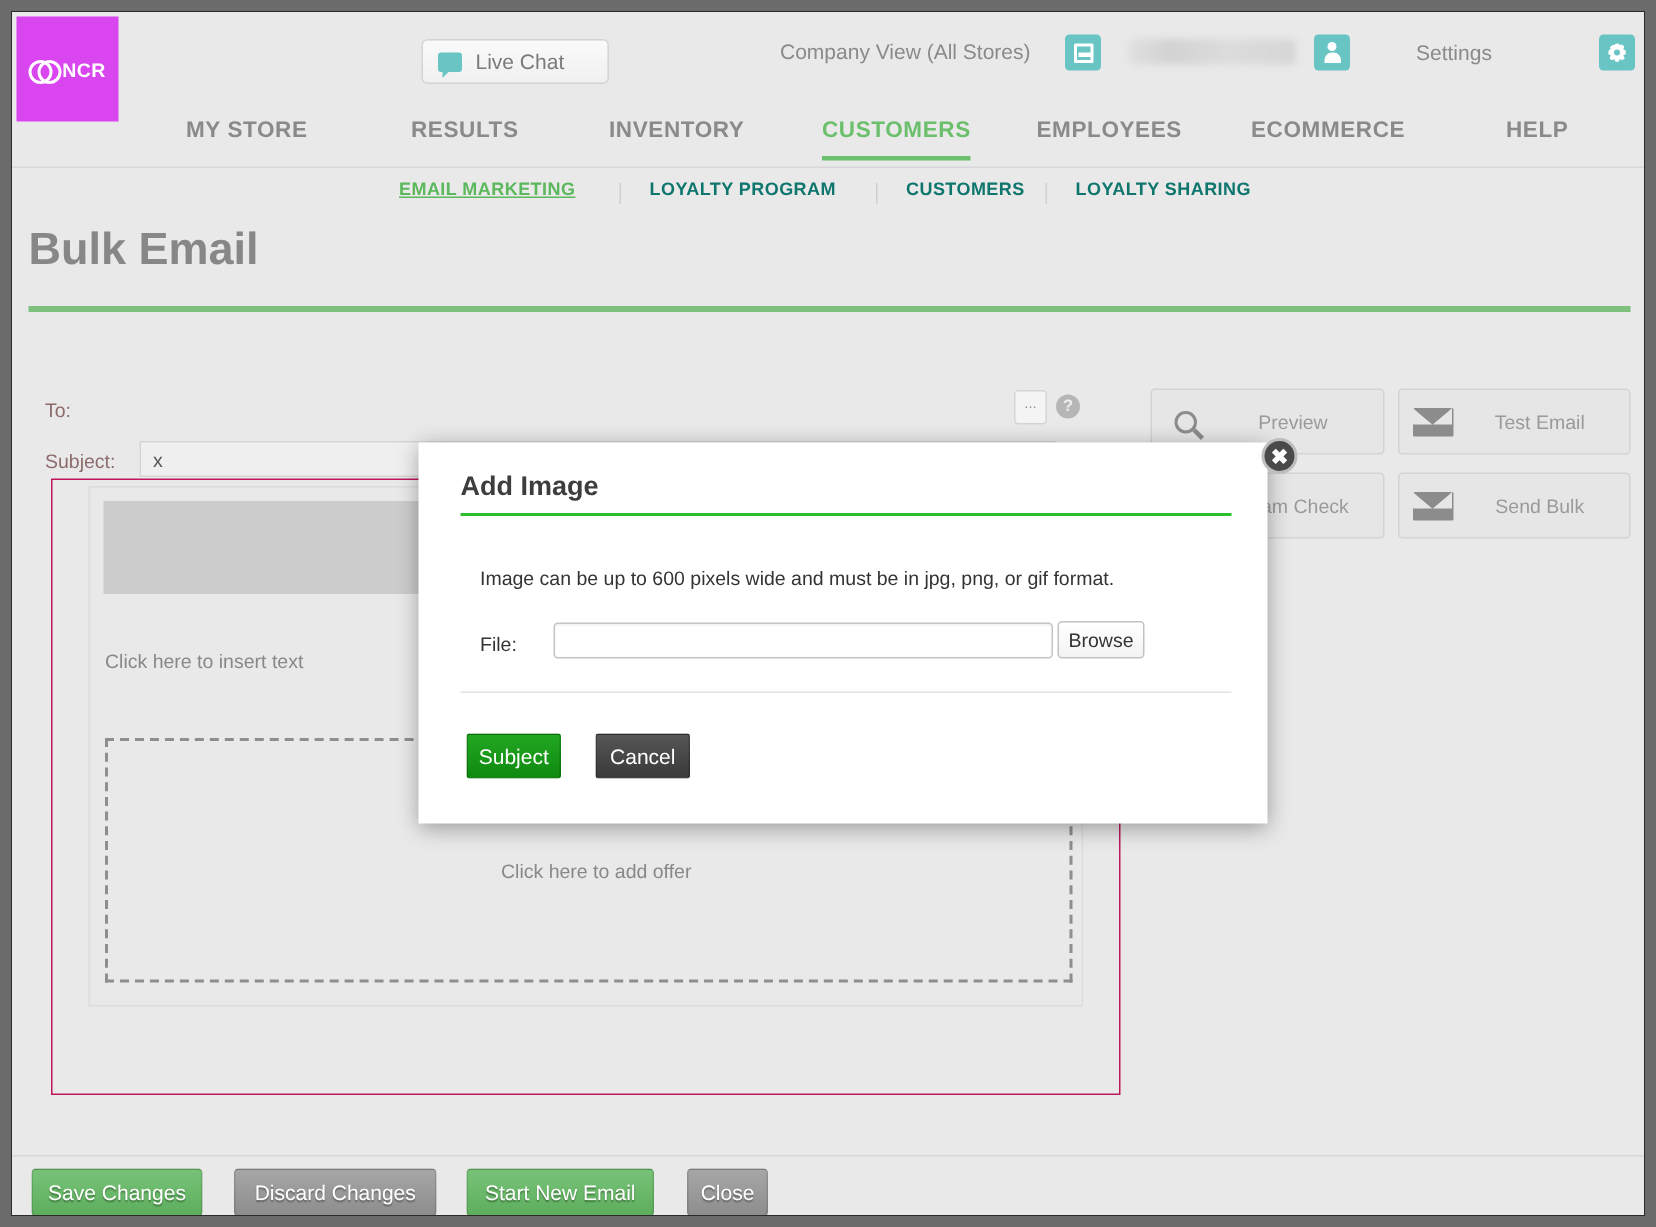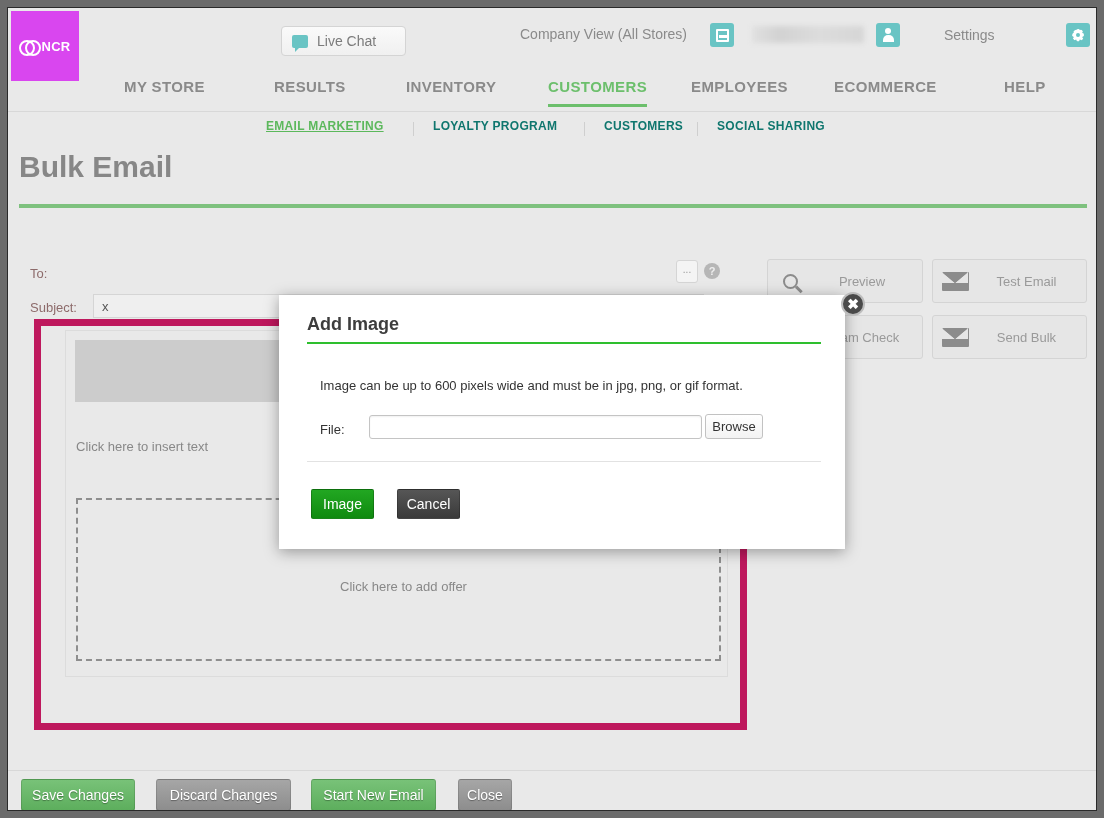--- a/index.html
+++ b/index.html
@@ -313,21 +313,21 @@
   }
 
   
   .editor-outer {
     position: absolute;
     left: 26px;
     top: 311px;
     width: 713px;
     height: 411px;
     background: #e9e9e9;
-    border: 7px solid #be185d;
+    border: 1px solid #be185d;
     text-decoration: underline;
   }
   .editor-inner {
     position: absolute;
     left: 24px;
     top: 4px;
     width: 663px;
     height: 347px;
     background: #e9e9e9;
     border: 1px solid #dcdcdc;
@@ -626,21 +626,21 @@
     <div class="nav-item" style="left:996px">HELP</div>
   </div>
 
   <div class="sub-nav">
     <div class="sub-item active" style="left:258px">EMAIL MARKETING</div>
     <div class="sub-sep" style="left:405px"></div>
     <div class="sub-item" style="left:425px">LOYALTY PROGRAM</div>
     <div class="sub-sep" style="left:576px"></div>
     <div class="sub-item" style="left:596px">CUSTOMERS</div>
     <div class="sub-sep" style="left:689px"></div>
-    <div class="sub-item" style="left:709px">SOCIAL SHARING</div>
+    <div class="sub-item" style="left:709px">LOYALTY SHARING</div>
   </div>
 
   <div class="page-title">Bulk Email</div>
   <div class="title-rule"></div>
 
   <div class="field-label" style="left:22px; top:258px;">To:</div>
   <div class="ellipsis-btn" style="left:668px; top:252px;">...</div>
   <div class="help-icon" style="left:696px; top:255px;">?</div>
 
   <div class="field-label" style="left:22px; top:292px;">Subject:</div>
@@ -691,18 +691,18 @@
   <div class="footer-btn gray" style="left:450px; width:54px;">Close</div>
 
   <div class="modal">
     <div class="modal-title">Add Image</div>
     <div class="modal-rule"></div>
     <div class="modal-desc">Image can be up to 600 pixels wide and must be in jpg, png, or gif format.</div>
     <div class="modal-file-label">File:</div>
     <input class="modal-file-input" placeholder="" style="">
     <button class="browse-btn">Browse</button>
     <div class="modal-divider"></div>
-    <div class="modal-btn upload">Image</div>
+    <div class="modal-btn upload">Subject</div>
     <div class="modal-btn cancel">Cancel</div>
   </div>
   <div class="modal-close">✖</div>
 
 </div>
 
 </body></html>

